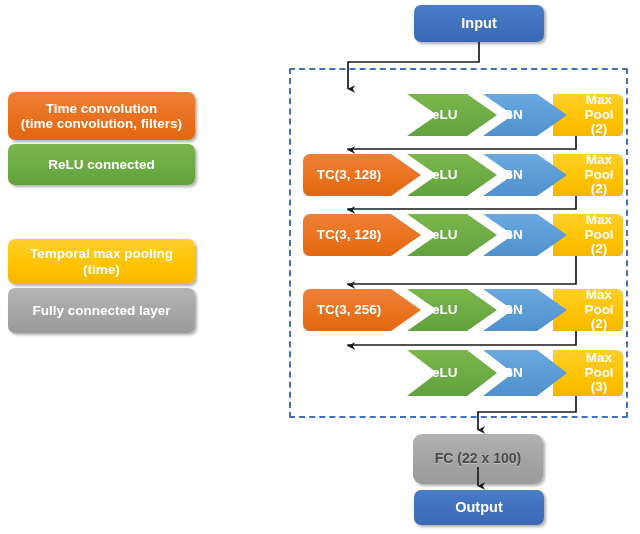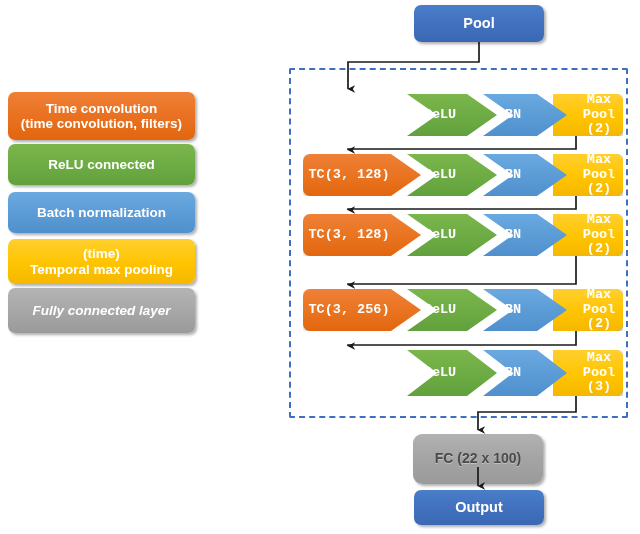--- a/index.html
+++ b/index.html
@@ -89,21 +89,21 @@
     display: flex;
     align-items: center;
     justify-content: center;
     color: #ffffff;
     font-weight: bold;
     text-align: center;
     line-height: 1.1;
     box-sizing: border-box;
     filter: drop-shadow(1.5px 2px 2px rgba(0,0,0,0.30));
   }
-  .seg-label { position: relative; z-index: 2; padding-bottom: 0px; font-family: Liberation Mono, monospace; }
+  .seg-label { position: relative; z-index: 2; padding-bottom: 0px; }
 
   .seg-tc {
     left: 0px; width: 118px;
     background: linear-gradient(180deg,#ef8037 0%, #e9731f 55%, #e2660f 100%);
     clip-path: polygon(0 0, 88px 0, 118px 50%, 88px 100%, 0 100%);
     border-top-left-radius: 7px;
     border-bottom-left-radius: 7px;
     font-size: 13.5px;
     padding-right: 26px;
   }
@@ -158,41 +158,36 @@
       <div>(time convolution, filters)</div>
     </div>
   </div>
 
   <div class="node legend-item legend-green" style="top:144px; height:41px;">
     <div>
       <div>ReLU connected</div>
     </div>
   </div>
 
-  <div class="node legend-item legend-blue" style="top:192px; height:41px;">
-    <div>
-      <div>Batch normalization</div>
-    </div>
-  </div>
 
   <div class="node legend-item legend-yellow" style="top:239px; height:45px;">
     <div>
+      <div>Temporal max pooling</div>
       <div>(time)</div>
-      <div>Temporal max pooling</div>
-    </div>
-  </div>
-
-  <div class="node legend-item legend-grey" style="top:288px; height:45px;font-style:italic;">
+    </div>
+  </div>
+
+  <div class="node legend-item legend-grey" style="top:288px; height:45px;">
     <div>
       <div>Fully connected layer</div>
     </div>
   </div>
 
   <div class="node blue-box" style="left:414px; top:5px; width:130px; height:37px;">
-    <span>Pool</span>
+    <span>Input</span>
   </div>
 
   <div id="dashed-group"></div>
 
   <div class="pipe-row" style="top:94px; height:42px;">
     <div class="mp-rounded"></div>
     <div class="seg seg-relu">
       <div class="seg-label">ReLU</div>
     </div>
     <div class="seg seg-bn">

